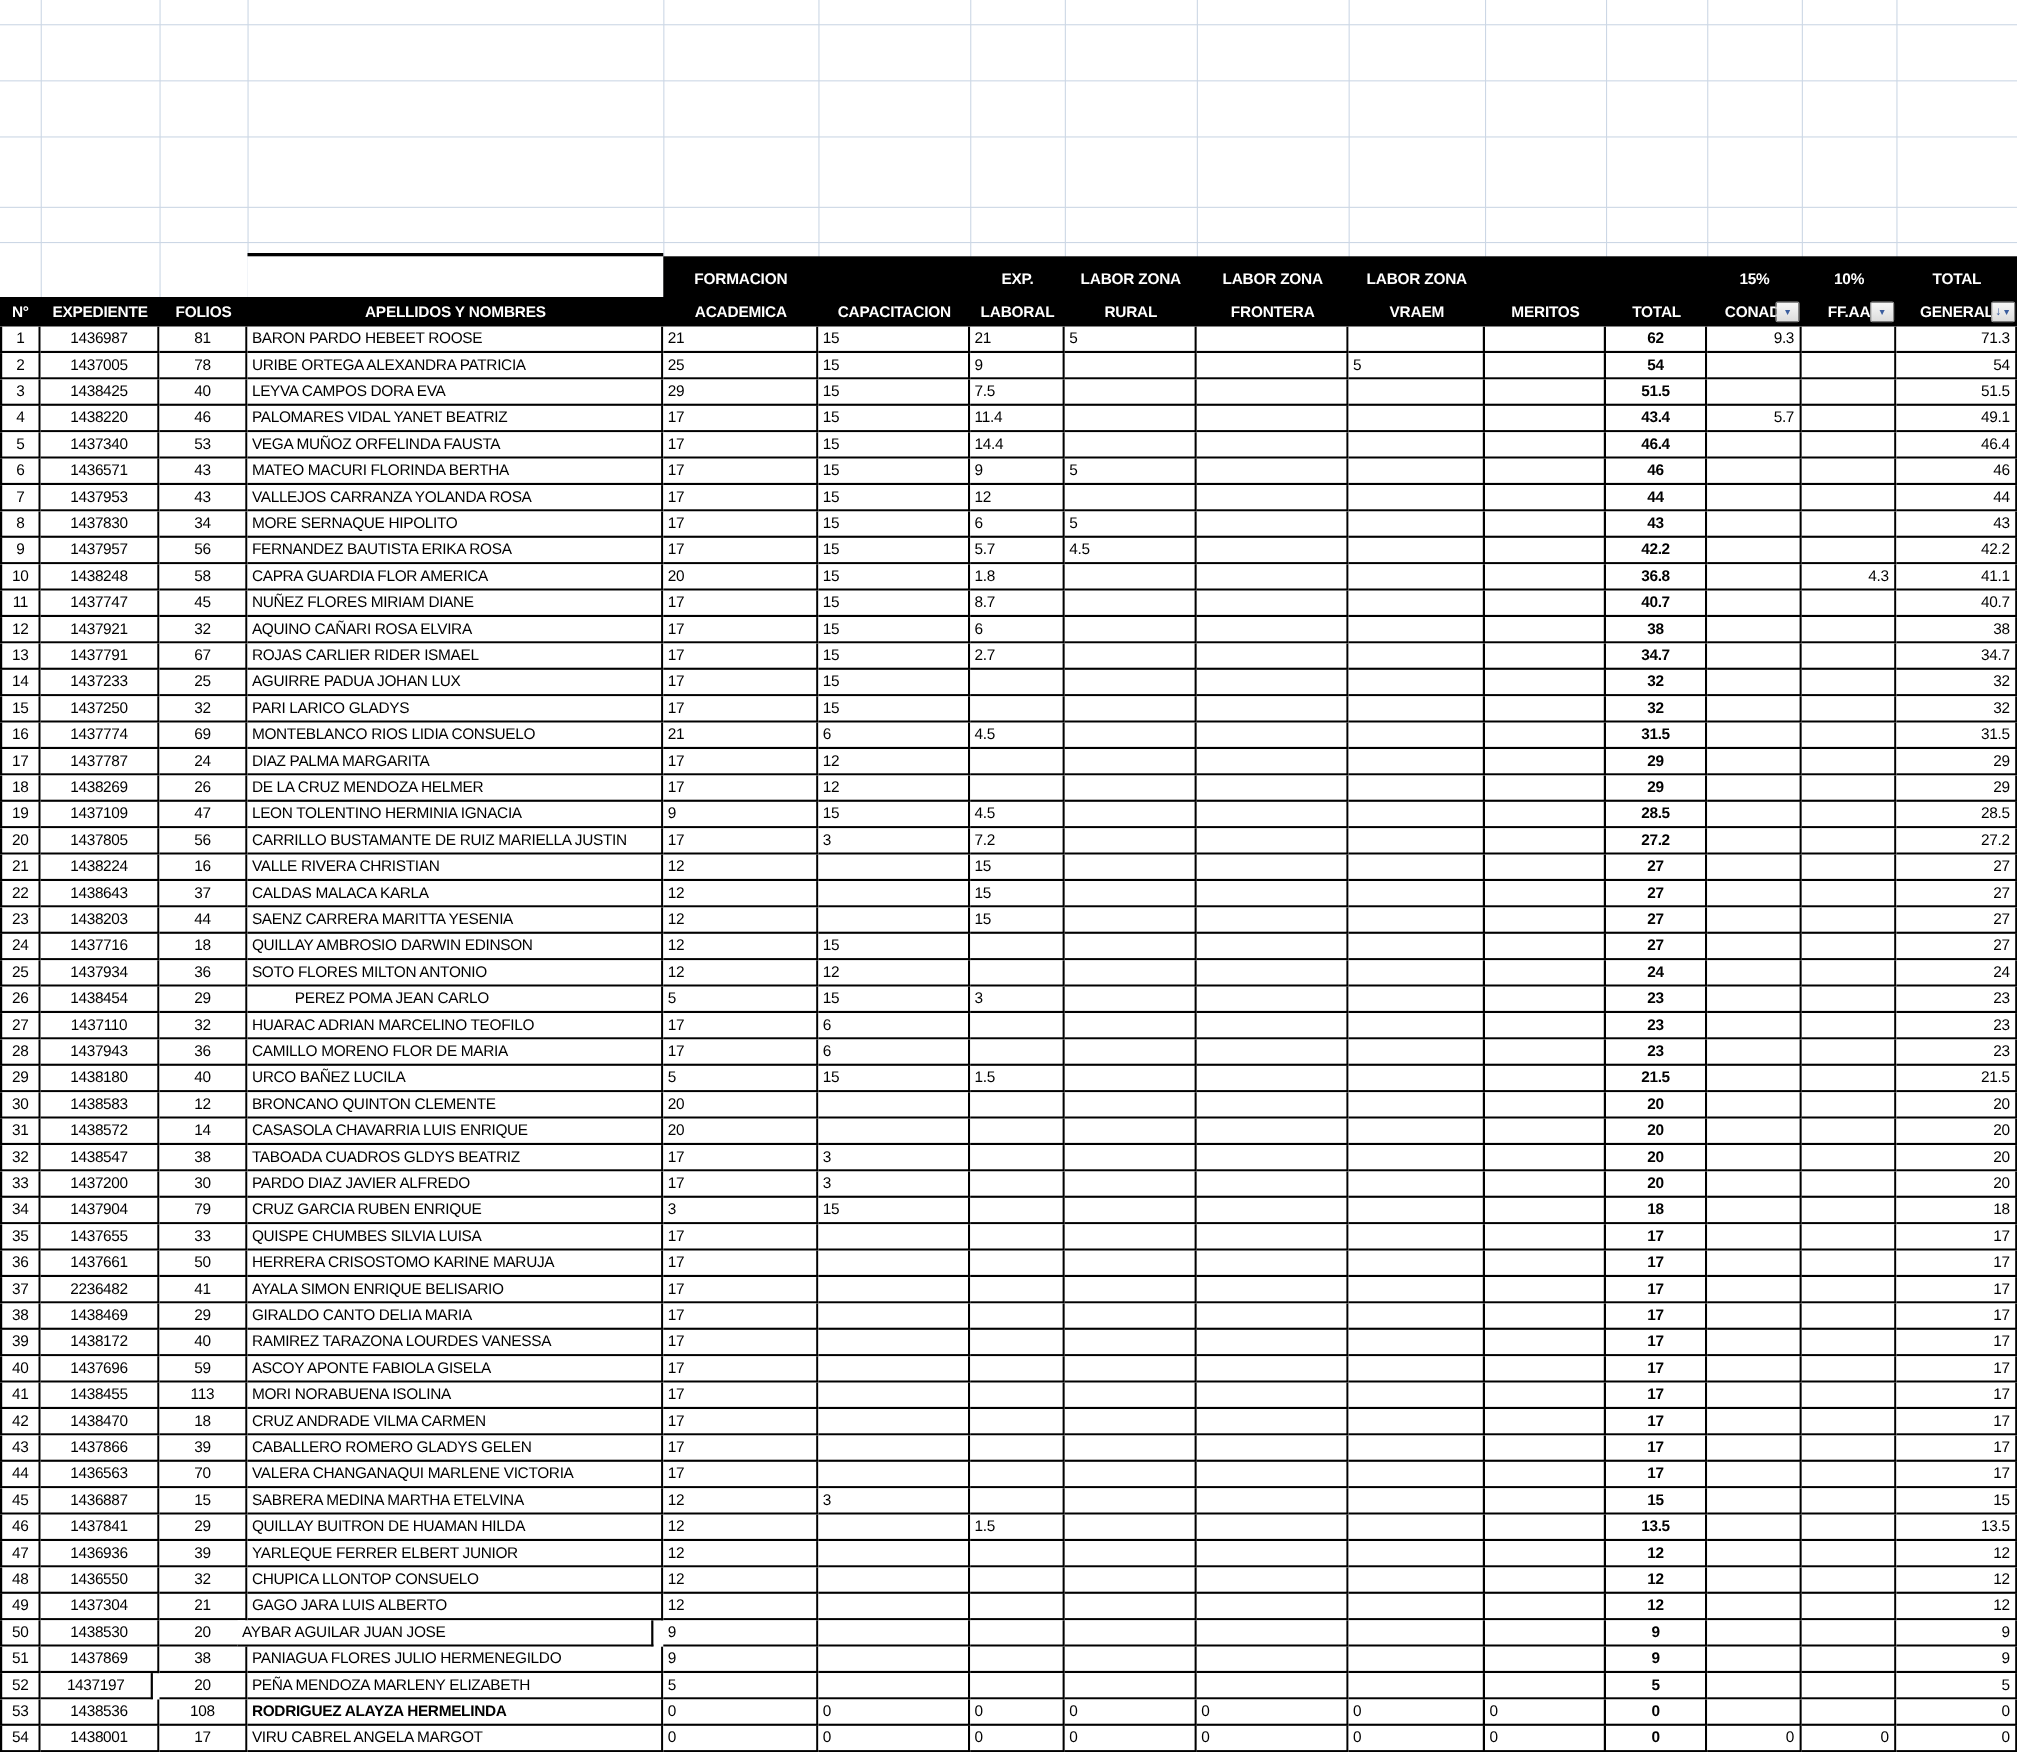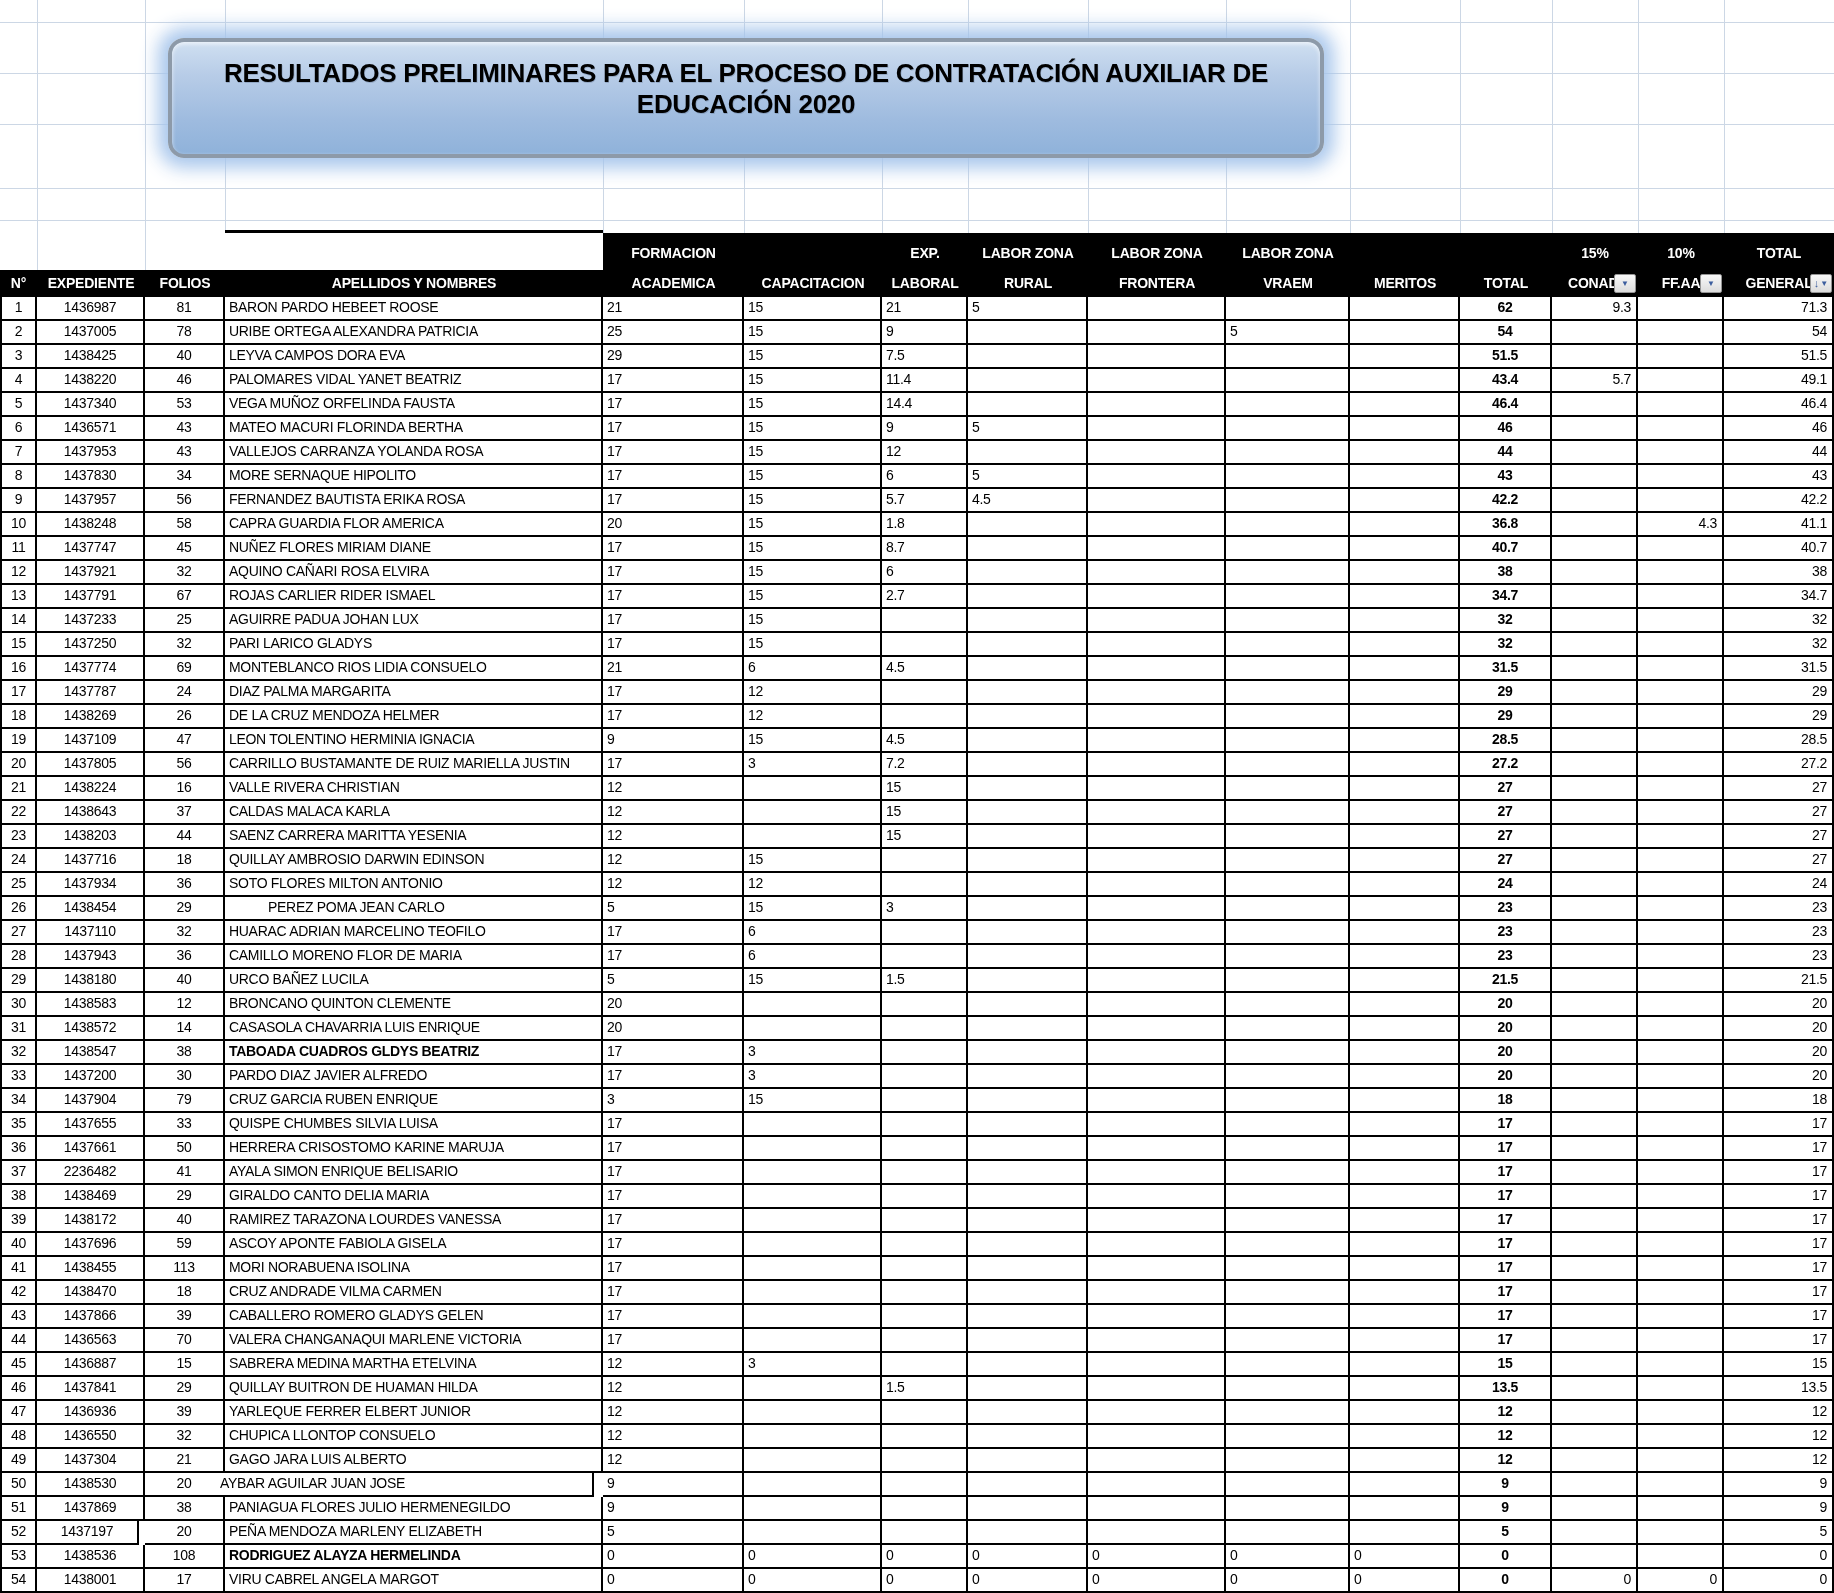--- a/index.html
+++ b/index.html
@@ -63,23 +63,20 @@
       <div class="vline" style="left: 1552px; height: 270px;"></div>
       <div class="vline" style="left: 1638px; height: 270px;"></div>
       <div class="vline" style="left: 1724px; height: 270px;"></div>
       <div class="hline" style="top: 22px;"></div>
       <div class="hline" style="top: 73px;"></div>
       <div class="hline" style="top: 124px;"></div>
       <div class="hline" style="top: 188px;"></div>
       <div class="hline" style="top: 220px;"></div>
     </div>
 
-  <div class="banner">
-    <div class="banner-title">RESULTADOS PRELIMINARES PARA EL PROCESO DE CONTRATACIÓN AUXILIAR DE EDUCACIÓN 2020</div>
-  </div>
 
 
   <div class="merged-blank"></div>
   <div class="band-upper" id="bandUpper">
       <div class="gh" style="left: 0px; width: 141px;">FORMACION</div>
       <div class="gh" style="left: 279px; width: 86px;">EXP.</div>
       <div class="gh" style="left: 365px; width: 120px;">LABOR ZONA</div>
       <div class="gh" style="left: 485px; width: 138px;">LABOR ZONA</div>
       <div class="gh" style="left: 623px; width: 124px;">LABOR ZONA</div>
       <div class="gh" style="left: 949px; width: 86px;">15%</div>
@@ -641,21 +638,21 @@
         <div class="cell a-l" style="left: 1350px; width: 110px;"></div>
         <div class="cell a-c bold" style="left: 1460px; width: 92px;">20</div>
         <div class="cell a-r" style="left: 1552px; width: 86px;"></div>
         <div class="cell a-r" style="left: 1638px; width: 86px;"></div>
         <div class="cell a-r" style="left: 1724px; width: 110px;">20</div>
       </div>
       <div class="row" style="top: 744px;">
         <div class="cell a-c first" style="left: 0px; width: 37px;">32</div>
         <div class="cell a-c" style="left: 37px; width: 108px;">1438547</div>
         <div class="cell a-c" style="left: 145px; width: 80px;">38</div>
-        <div class="cell a-l" style="left: 225px; width: 378px; font-weight: bold;">TABOADA CUADROS GLDYS BEATRIZ</div>
+        <div class="cell a-l" style="left: 225px; width: 378px;">TABOADA CUADROS GLDYS BEATRIZ</div>
         <div class="cell a-l" style="left: 603px; width: 141px;">17</div>
         <div class="cell a-l" style="left: 744px; width: 138px;">3</div>
         <div class="cell a-l" style="left: 882px; width: 86px;"></div>
         <div class="cell a-l" style="left: 968px; width: 120px;"></div>
         <div class="cell a-l" style="left: 1088px; width: 138px;"></div>
         <div class="cell a-l" style="left: 1226px; width: 124px;"></div>
         <div class="cell a-l" style="left: 1350px; width: 110px;"></div>
         <div class="cell a-c bold" style="left: 1460px; width: 92px;">20</div>
         <div class="cell a-r" style="left: 1552px; width: 86px;"></div>
         <div class="cell a-r" style="left: 1638px; width: 86px;"></div>

